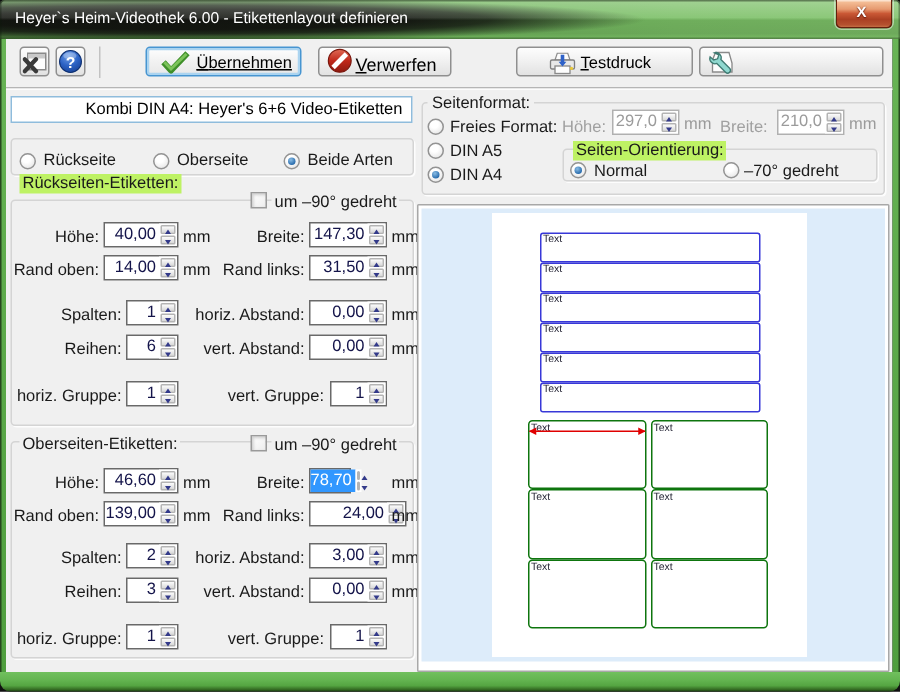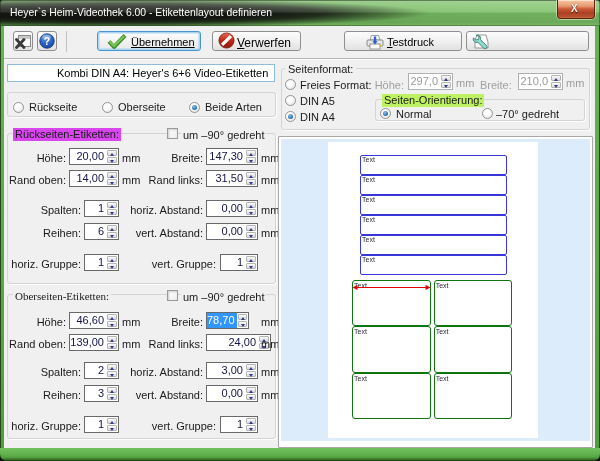--- a/index.html
+++ b/index.html
@@ -112,26 +112,26 @@
 <div style="position:absolute;left:7px;top:64px;width:268px;height:18px;background:#fff;border:1px solid #8fbcdc;"></div>
 <div class="t" style="left:11px;top:67px;font-size:11px;color:#000;margin-left:46px;">Kombi DIN A4: Heyer's 6+6 Video-Etiketten</div>
 <div class="gb" style="left:7px;top:92px;width:269px;height:25px;"></div>
 <div class="rad" style="left:12.5px;top:101.5px;"></div>
 <div class="t" style="left:29px;top:101px;font-size:11px;color:#1a1a1a;">Rückseite</div>
 <div class="rad" style="left:101.5px;top:101.5px;"></div>
 <div class="t" style="left:118px;top:101px;font-size:11px;color:#1a1a1a;">Oberseite</div>
 <div class="rad chk" style="left:188.5px;top:101.5px;"></div>
 <div class="t" style="left:205px;top:101px;font-size:11px;color:#1a1a1a;">Beide Arten</div>
 <div class="gb" style="left:7px;top:133px;width:269px;height:151px;"></div>
-<div class="t" style="left:13px;top:128px;font-size:11px;color:#1a1a1a;background:#d946ef;padding:0 2px;">Rückseiten-Etiketten:</div>
+<div class="t" style="left:13px;top:116px;font-size:11px;color:#1a1a1a;background:#bef264;padding:0 2px;">Rückseiten-Etiketten:</div>
 <div class="cb" style="left:167px;top:128px;"></div>
 <div class="t" style="left:181px;top:129px;font-size:11px;color:#1a1a1a;background:#f0f0f0;padding:0 2px;">um –90° gedreht</div>
 <div class="t" style="right:534px;top:152px;font-size:11px;color:#1a1a1a;">Höhe:</div>
 <div class="sf" style="left:69px;top:148px;width:50px;">
-      <div class="sv" style="">20,00</div>
+      <div class="sv" style="">40,00</div>
       <div class="sp">
         <div class="su">
           <b></b>
         </div>
         <div class="sd">
           <b></b>
         </div>
       </div>
     </div>
 <div class="t" style="left:122px;top:152px;font-size:11px;color:#1a1a1a;">mm</div>
@@ -242,38 +242,38 @@
       <div class="sp">
         <div class="su">
           <b></b>
         </div>
         <div class="sd">
           <b></b>
         </div>
       </div>
     </div>
 <div class="gb" style="left:7px;top:294px;width:269px;height:145px;"></div>
-<div class="t" style="left:13px;top:290px;font-size:11px;color:#1a1a1a;background:#f0f0f0;padding:0 2px;font-family:Liberation Serif, serif;">Oberseiten-Etiketten:</div>
+<div class="t" style="left:13px;top:290px;font-size:11px;color:#1a1a1a;background:#f0f0f0;padding:0 2px;">Oberseiten-Etiketten:</div>
 <div class="cb" style="left:167px;top:290px;"></div>
 <div class="t" style="left:181px;top:291px;font-size:11px;color:#1a1a1a;background:#f0f0f0;padding:0 2px;">um –90° gedreht</div>
 <div class="t" style="right:534px;top:316px;font-size:11px;color:#1a1a1a;">Höhe:</div>
 <div class="sf" style="left:69px;top:312px;width:50px;">
       <div class="sv" style="">46,60</div>
       <div class="sp">
         <div class="su">
           <b></b>
         </div>
         <div class="sd">
           <b></b>
         </div>
       </div>
     </div>
 <div class="t" style="left:122px;top:316px;font-size:11px;color:#1a1a1a;">mm</div>
 <div class="t" style="right:397px;top:316px;font-size:11px;color:#1a1a1a;">Breite:</div>
-<div class="sf" style="left:206px;top:312px;width:43px;">
+<div class="sf" style="left:206px;top:312px;width:28px;">
       <div class="sv" style="background:#3197ff;color:#fff;">78,70</div>
       <div class="sp">
         <div class="su">
           <b></b>
         </div>
         <div class="sd">
           <b></b>
         </div>
       </div>
     </div>

